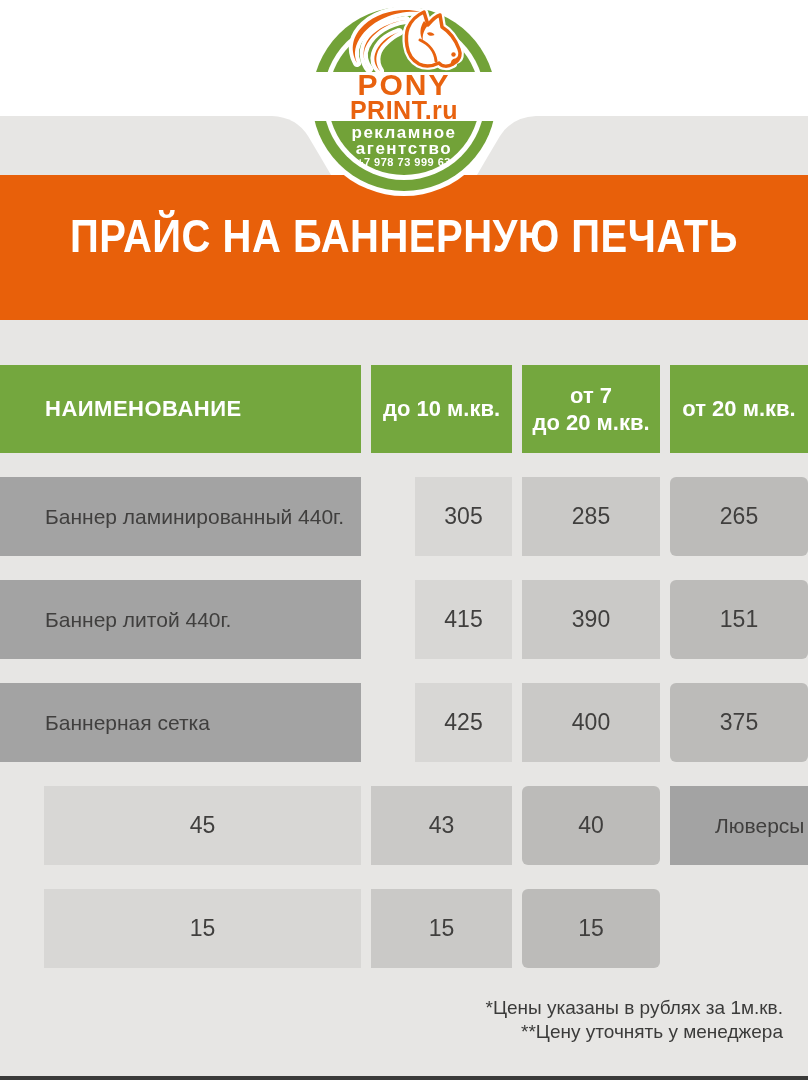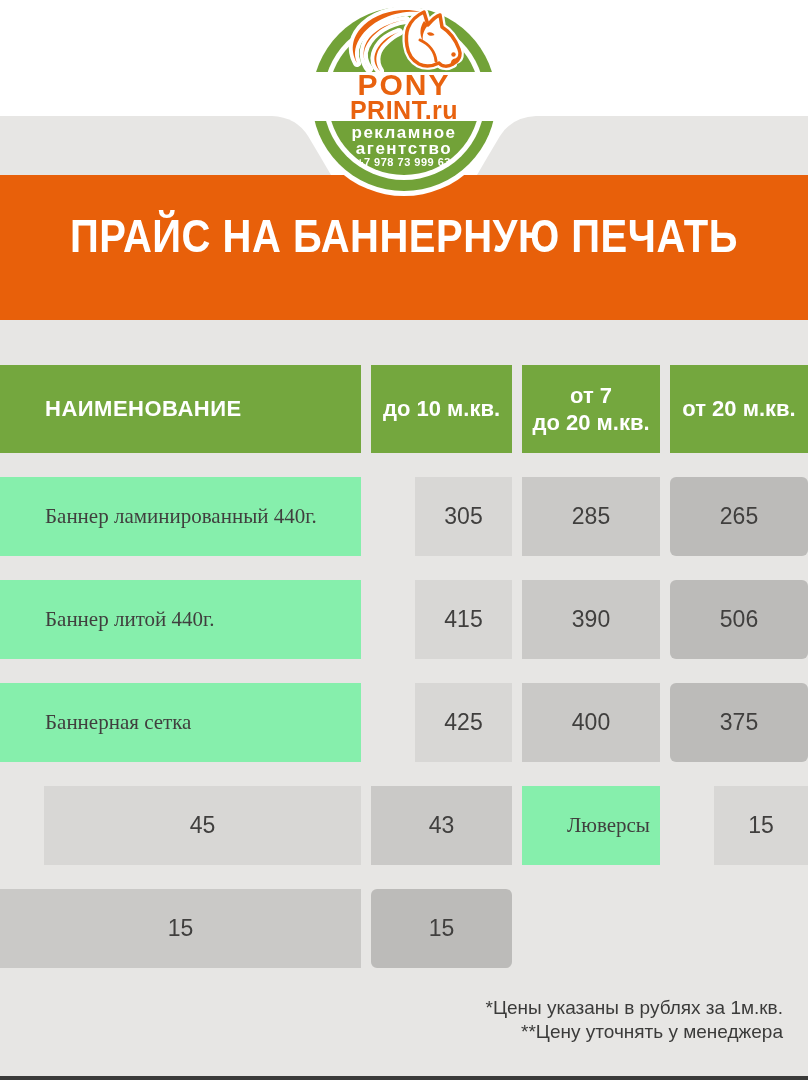--- a/index.html
+++ b/index.html
@@ -45,22 +45,22 @@
   .cell { display:flex; align-items:center; justify-content:center; }
 
   .hcell {
     background:#74a73e; color:#ffffff; font-weight:700; font-size:22px;
     text-align:center;
   }
   .hcell.first { justify-content:flex-start; padding-left:45px; letter-spacing:0.5px; }
   .hcell .twoline { display:flex; flex-direction:column; line-height:27px; }
 
   .name-cell {
-    background:#86efac; justify-content:flex-start; padding-left:45px;
-    font-size:21px; color:#403f3e; white-space:nowrap;font-family:Liberation Serif, serif;
+    background:#a3a3a3; justify-content:flex-start; padding-left:45px;
+    font-size:21px; color:#403f3e; white-space:nowrap;
   }
   .val-cell { font-size:23px; color:#403f3e; }
   .val-cell.c2 { background:#d8d7d5;margin-left:44px; }
   .val-cell.c3 { background:#cac9c7; }
   .val-cell.c4 { background:#bcbbb9;border-radius:6px; }
 
   .footnotes {
     position:absolute; top:676px; right:25px; text-align:right;
     font-size:19px; line-height:24px; color:#3b3b3a;
   }
@@ -148,29 +148,30 @@
       </div>
 
       <div class="cell name-cell">Баннер ламинированный 440г.</div>
       <div class="cell val-cell c2">305</div>
       <div class="cell val-cell c3">285</div>
       <div class="cell val-cell c4">265</div>
 
       <div class="cell name-cell">Баннер литой 440г.</div>
       <div class="cell val-cell c2">415</div>
       <div class="cell val-cell c3">390</div>
-      <div class="cell val-cell c4">506</div>
+      <div class="cell val-cell c4">151</div>
 
       <div class="cell name-cell">Баннерная сетка</div>
       <div class="cell val-cell c2">425</div>
       <div class="cell val-cell c3">400</div>
       <div class="cell val-cell c4">375</div>
 
       <div class="cell val-cell c2">45</div>
       <div class="cell val-cell c3">43</div>
+      <div class="cell val-cell c4">40</div>
 
       <div class="cell name-cell">Люверсы</div>
       <div class="cell val-cell c2">15</div>
       <div class="cell val-cell c3">15</div>
       <div class="cell val-cell c4">15</div>
 
     </div>
 
     <div class="footnotes">
       <div>*Цены указаны в рублях за 1м.кв.</div>

